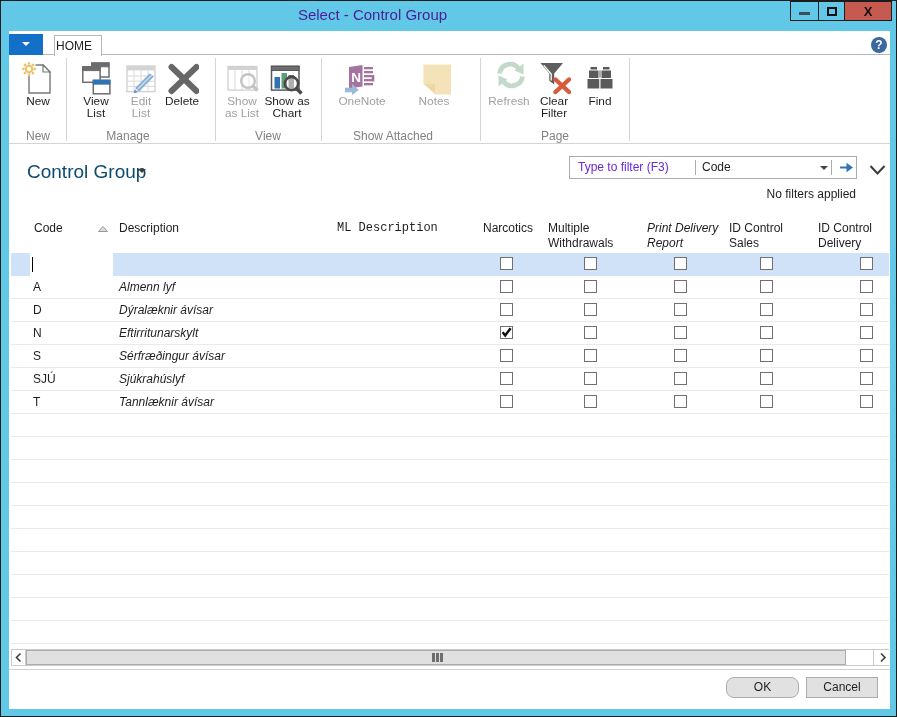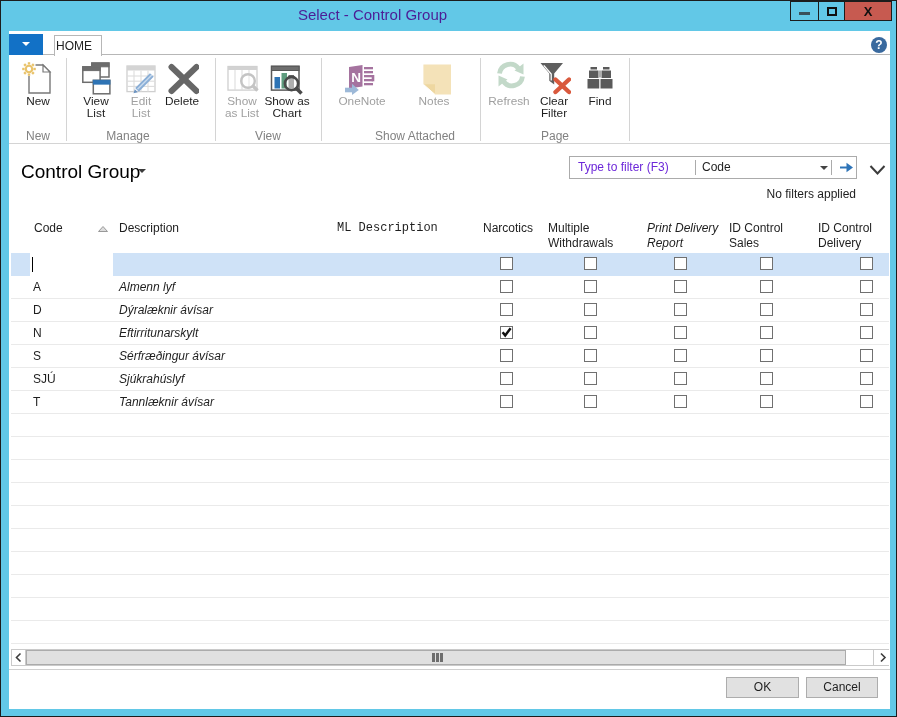--- a/index.html
+++ b/index.html
@@ -55,21 +55,21 @@
 
       <div class="abs" style="left:57px;top:3px;width:1px;height:83px;background:#d4d4d4;"></div>
       <div class="abs" style="left:206px;top:3px;width:1px;height:83px;background:#d4d4d4;"></div>
       <div class="abs" style="left:312px;top:3px;width:1px;height:83px;background:#d4d4d4;"></div>
       <div class="abs" style="left:471px;top:3px;width:1px;height:83px;background:#d4d4d4;"></div>
       <div class="abs" style="left:620px;top:3px;width:1px;height:83px;background:#d4d4d4;"></div>
 
       <div class="lbl-grp" style="left:0px;width:58px;">New</div>
       <div class="lbl-grp" style="left:90px;width:58px;">Manage</div>
       <div class="lbl-grp" style="left:230px;width:58px;">View</div>
-      <div class="lbl-grp" style="left:356px;width:100px;">Show Attached</div>
+      <div class="lbl-grp" style="left:334px;width:100px;">Show Attached</div>
       <div class="lbl-grp" style="left:517px;width:58px;">Page</div>
 
       <div class="ritem" style="left:7px;width:44px;">
         <svg width="34" height="36" viewBox="0 0 34 36">
           <path d="M14.5,6 h7.5 l7,7 v21 h-21 v-17" fill="#fff" stroke="#787878" stroke-width="1.4"></path>
           <path d="M22,6 l7,7 h-7 z" fill="#fff" stroke="#787878" stroke-width="1.2"></path>
           <g stroke="#e9c36b" stroke-width="2.4" fill="none">
             <line x1="8" y1="3.2" x2="8" y2="16.8"></line>
               <line x1="1.2" y1="10" x2="14.8" y2="10"></line>
             <line x1="3.2" y1="5.2" x2="12.8" y2="14.8"></line>
@@ -200,21 +200,21 @@
           <polyline points="6.8,6.4 14.2,15 14.2,21.5" stroke="#fff" stroke-width="1.3" fill="none"></polyline>
           <g stroke="#d9593d" stroke-width="4.4" stroke-linecap="round">
             <line x1="18.5" y1="20.5" x2="32" y2="33"></line>
               <line x1="32" y1="20.5" x2="18.5" y2="33"></line>
           </g>
         </svg>
         <div class="tx">Clear<br>Filter</div>
       </div>
     </div>
 
-    <div class="abs" style="left:12px;top:130px;font-size:19px;color:#000000;">Control Group</div>
+    <div class="abs" style="left:18px;top:130px;font-size:19px;color:#0c4a6e;">Control Group</div>
     <div class="abs" style="left:128.5px;top:137.5px;width:0;height:0;border-left:4px solid transparent;border-right:4px solid transparent;border-top:4.5px solid #3c3c3c;"></div>
 
     <div class="abs" style="left:560px;top:125px;width:288px;height:23px;background:#fff;border:1px solid #ababab;font-size:12px;">
       <div class="abs" style="left:8px;top:0;line-height:21px;color:#6d28d9;">Type to filter (F3)</div>
       <div class="abs" style="left:125px;top:3px;width:1px;height:15px;background:#ababab;"></div>
       <div class="abs" style="left:132px;top:0;line-height:21px;color:#1e1e1e;">Code</div>
       <div class="abs" style="left:250px;top:9px;width:0;height:0;border-left:4px solid transparent;border-right:4px solid transparent;border-top:4px solid #444;"></div>
       <div class="abs" style="left:261px;top:3px;width:1px;height:15px;background:#ababab;"></div>
       <svg class="abs" style="left:269px;top:4px;" width="16" height="13" viewBox="0 0 16 13">
         <line x1="1" y1="6.5" x2="9.5" y2="6.5" stroke="#2e74b8" stroke-width="2"></line>
@@ -328,16 +328,16 @@
       <div class="abs" style="left:419.5px;top:2.5px;width:3px;height:9px;background:#6e6e6e;"></div>
       <div class="abs" style="left:423.5px;top:2.5px;width:3px;height:9px;background:#6e6e6e;"></div>
       <div class="abs" style="left:427.5px;top:2.5px;width:3px;height:9px;background:#6e6e6e;"></div>
       <div class="abs" style="left:861px;top:0;width:17px;height:15px;background:#fff;border-left:1px solid #cacaca;">
         <svg width="17" height="15" viewBox="0 0 17 15">
             <polyline points="7,3.5 11,7.5 7,11.5" fill="none" stroke="#3c3c3c" stroke-width="1.6"></polyline>
           </svg></div>
     </div>
 
     <div class="abs" style="left:0;top:638px;width:881px;height:1px;background:#d0d0d0;"></div>
-    <div class="btn" style="left:717px;top:646px;width:73px;">OK</div>
+    <div class="btn" style="left:717px;top:646px;width:73px;border-radius:8px;">OK</div>
     <div class="btn" style="left:797px;top:646px;width:72px;">Cancel</div>
   </div>
 </div>
 
 </body></html>

